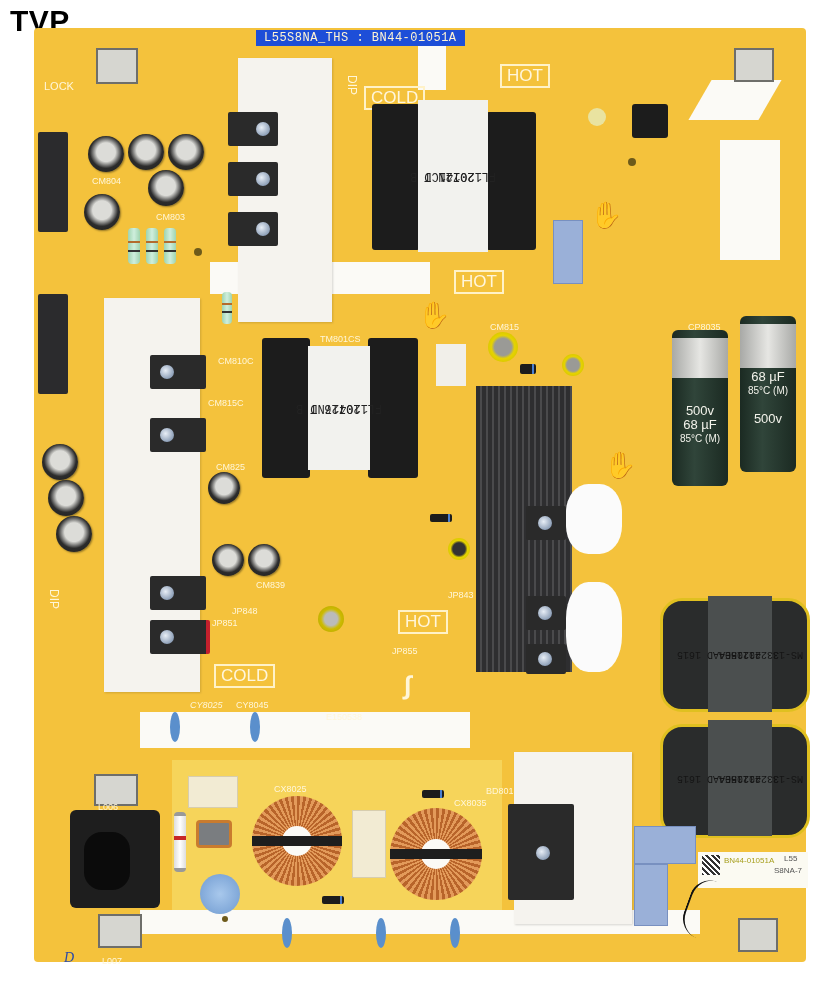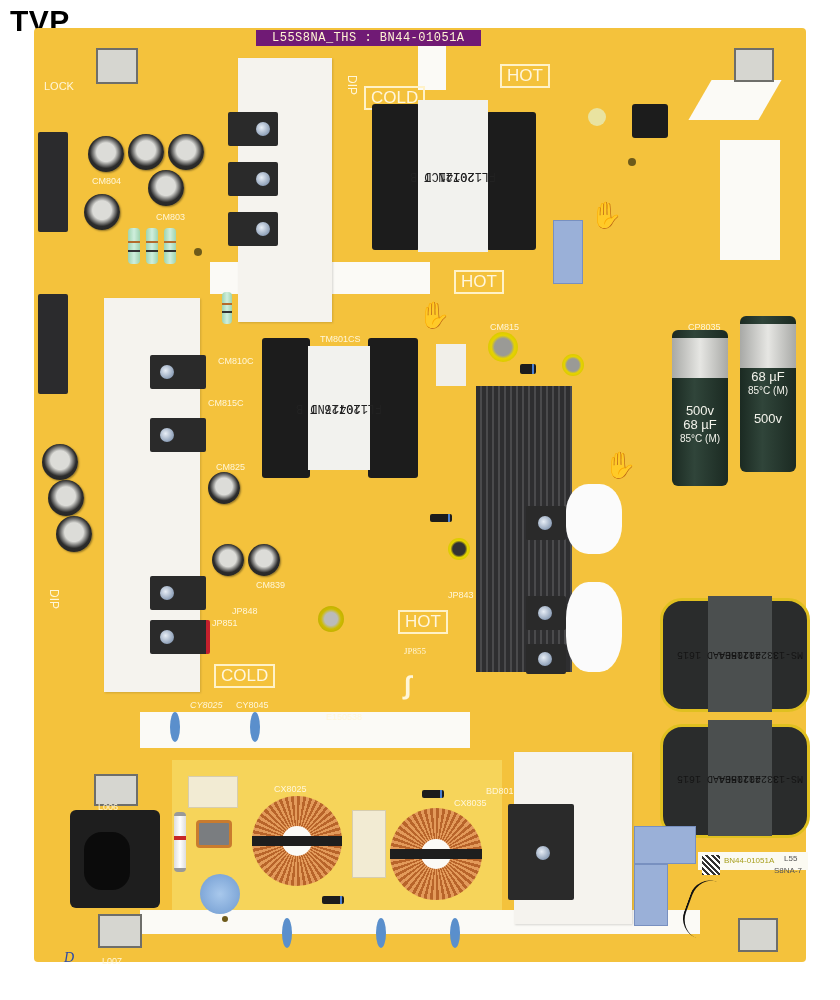--- a/index.html
+++ b/index.html
@@ -52,21 +52,21 @@
 <div class="abs board"></div>
 
 <div class="abs white-zone" style="left:418px;top:40px;width:28px;height:50px;"></div>
 <div class="abs white-zone" style="left:700px;top:80px;width:70px;height:40px;transform:skewX(-30deg);"></div>
 <div class="abs white-zone" style="left:720px;top:140px;width:60px;height:120px;"></div>
 <div class="abs white-zone" style="left:210px;top:262px;width:220px;height:32px;"></div>
 <div class="abs white-zone" style="left:140px;top:910px;width:560px;height:24px;"></div>
 <div class="abs white-zone" style="left:140px;top:712px;width:330px;height:36px;"></div>
 <div class="abs white-zone" style="left:172px;top:760px;width:330px;height:150px;background:#f6d45a;"></div>
 
-<div class="abs pn" style="left:256px;top:30px;background:#701a75;padding:1px 16px;">L55S8NA_THS : BN44-01051A</div>
+<div class="abs pn" style="left:256px;top:30px;background:#1d4ed8;padding:1px 8px;">L55S8NA_THS : BN44-01051A</div>
 
 <div class="abs clip" style="left:96px;top:48px;width:38px;height:32px;"></div>
 <div class="abs silk" style="left:44px;top:80px;font-size:11px;">LOCK</div>
 
 <div class="abs clip" style="left:734px;top:48px;width:36px;height:30px;"></div>
 
 <div class="abs connector" style="left:38px;top:132px;width:30px;height:100px;"></div>
 <div class="abs connector" style="left:38px;top:294px;width:30px;height:100px;"></div>
 
 <div class="abs cap" style="left:88px;top:136px;width:36px;height:36px;"></div>
@@ -161,21 +161,21 @@
 <div class="abs to220" style="left:526px;top:596px;width:40px;height:34px;">
     <div class="screw" style="left:12px;top:10px;"></div>
   </div>
 <div class="abs to220" style="left:526px;top:644px;width:40px;height:30px;">
     <div class="screw" style="left:12px;top:8px;"></div>
   </div>
 <div class="abs" style="left:566px;top:484px;width:56px;height:70px;border-radius:40%;background:#fbfbfb;"></div>
 <div class="abs" style="left:566px;top:582px;width:56px;height:90px;border-radius:40%;background:#fbfbfb;"></div>
 
 <div class="abs silk-box" style="left:398px;top:610px;">HOT</div>
-<div class="abs silk" style="left:404px;top:646px;font-family:Liberation Serif, serif;">JP855</div>
+<div class="abs silk" style="left:392px;top:646px;">JP855</div>
 <div class="abs silk" style="left:448px;top:590px;">JP843</div>
 <div class="abs" style="left:404px;top:670px;width:34px;height:30px;color:#fff6d8;font-size:26px;font-style:italic;font-weight:bold;">∫</div>
 <div class="abs" style="left:318px;top:606px;width:26px;height:26px;border-radius:50%;background:radial-gradient(circle,#bbb 0 35%,#cdbb00 55%,#b0a000 100%);"></div>
 <div class="abs" style="left:448px;top:538px;width:22px;height:22px;border-radius:50%;background:radial-gradient(circle,#333 0 40%,#e6d300 55%,#c9b800 100%);"></div>
 
 <div class="abs diode" style="left:430px;top:514px;width:22px;height:8px;"></div>
 <div class="abs diode" style="left:520px;top:364px;width:16px;height:10px;"></div>
 <div class="abs diode" style="left:322px;top:896px;width:22px;height:8px;"></div>
 <div class="abs diode" style="left:422px;top:790px;width:22px;height:8px;"></div>
 
@@ -247,21 +247,21 @@
 <div class="abs silk" style="left:236px;top:700px;">CY8045</div>
 
 <div class="abs heatsink-white" style="left:514px;top:752px;width:118px;height:172px;"></div>
 <div class="abs to220" style="left:508px;top:804px;width:66px;height:96px;">
     <div class="screw" style="left:28px;top:42px;"></div>
   </div>
 
 <div class="abs film-blue" style="left:634px;top:826px;width:60px;height:36px;"></div>
 <div class="abs film-blue" style="left:634px;top:864px;width:32px;height:60px;"></div>
 
-<div class="abs label-sticker" style="left:698px;top:852px;width:110px;height:18px;">
+<div class="abs label-sticker" style="left:698px;top:852px;width:110px;height:36px;">
   <div class="abs" style="left:4px;top:3px;width:18px;height:20px;background:repeating-linear-gradient(45deg,#333 0 2px,#fff 2px 4px);"></div>
   <div class="abs" style="left:26px;top:4px;color:#a8a020;">BN44-01051A</div>
   <div class="abs" style="left:86px;top:2px;">L55</div>
   <div class="abs" style="left:76px;top:14px;">S8NA-7</div>
 </div>
 
 <div class="abs clip" style="left:738px;top:918px;width:36px;height:30px;"></div>
 <div class="abs" style="left:686px;top:880px;width:40px;height:60px;border-left:2px solid #111;border-radius:30px;transform:rotate(20deg);"></div>
 
 <div class="abs hole" style="left:194px;top:248px;width:8px;height:8px;"></div>

